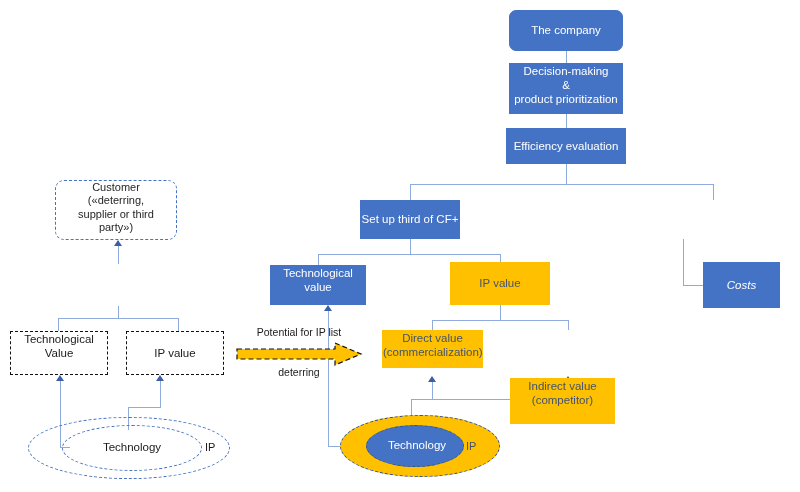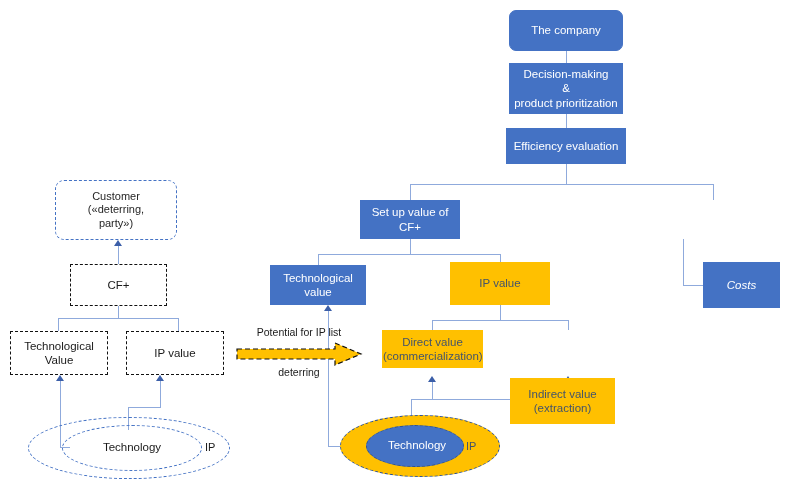--- a/index.html
+++ b/index.html
@@ -14,21 +14,20 @@
     position: relative;
     width: 800px;
     height: 492px;
     background: #ffffff;
     overflow: hidden;
   }
   .node {
     position: absolute;
     display: flex;
     align-items: center;
-    justify-content: center;
     text-align: center;
     box-sizing: border-box;
     line-height: 1.22;
     z-index: 3;
   }
   .node span { display: block; width: 100%; }
 
   
   .blue {
     background: #4472C4;
@@ -157,21 +156,21 @@
     <span>Decision-making</span>
     <span>&amp;</span>
     <span>product prioritization</span>
   </div>
 
   <div class="node blue" style="left:506px; top:128px; width:120px; height:36px; font-size:11.5px;">
     <span>Efficiency evaluation</span>
   </div>
 
   <div class="node blue" style="left:360px; top:200px; width:100px; height:39px; font-size:11.5px;">
-    <span>Set up value of CF+</span>
+    <span>Set up third of CF+</span>
   </div>
 
 
   <div class="node blue" style="left:703px; top:262px; width:77px; height:46px; font-size:11.5px;font-style:italic;">
     <span>Costs</span>
   </div>
 
   <div class="node blue" style="left:270px; top:265px; width:96px; height:40px; font-size:11.5px; flex-direction:column;">
     <span>Technological</span>
     <span>value</span>
@@ -181,21 +180,21 @@
     <span>IP value</span>
   </div>
 
   <div class="node orange" style="left:382px; top:330px; width:101px; height:38px; font-size:11.5px; flex-direction:column;">
     <span>Direct value</span>
     <span>(commercialization)</span>
   </div>
 
   <div class="node orange" style="left:510px; top:330px; width:105px; height:46px; font-size:11.5px; flex-direction:column;margin-top:48px;">
     <span>Indirect value</span>
-    <span>(extraction)</span>
+    <span>(competitor)</span>
   </div>
 
   <div class="ell ell-fill-orange" style="left:340px; top:415px; width:160px; height:62px;"></div>
   <div class="ell ell-fill-blue" style="left:366px; top:425px; width:98px; height:42px;"></div>
   <div class="ell-label" style="left:382px; top:439px; width:70px; text-align:center; font-size:11.5px; color:#ffffff;">Technology</div>
   <div class="ell-label" style="left:466px; top:440px; font-size:11px; color:#44546A;">IP</div>
 
   <div class="ln v" style="left:118px; top:245px; height:19px;"></div>
   <div class="arrowup" style="left:114px; top:240px;"></div>
 
@@ -209,26 +208,24 @@
   <div class="arrowup" style="left:56px; top:375px;"></div>
 
   <div class="ln v" style="left:160px; top:381px; height:26px;"></div>
   <div class="ln h" style="left:128px; top:407px; width:33px;"></div>
   <div class="ln v" style="left:128px; top:407px; height:23px;"></div>
   <div class="arrowup" style="left:156px; top:375px;"></div>
 
   <div class="node dashed-blue" style="left:55px; top:180px; width:122px; height:60px; font-size:11px; flex-direction:column;">
     <span>Customer</span>
     <span>(«deterring,</span>
+    <span>supplier or third</span>
     <span>party»)</span>
   </div>
 
-  <div class="node dashed-black" style="left:70px; top:264px; width:97px; height:42px; font-size:11.5px;">
-    <span>CF+</span>
-  </div>
 
   <div class="node dashed-black" style="left:10px; top:331px; width:98px; height:44px; font-size:11.5px; flex-direction:column;">
     <span>Technological</span>
     <span>Value</span>
   </div>
 
   <div class="node dashed-black" style="left:126px; top:331px; width:98px; height:44px; font-size:11.5px;">
     <span>IP value</span>
   </div>
 

